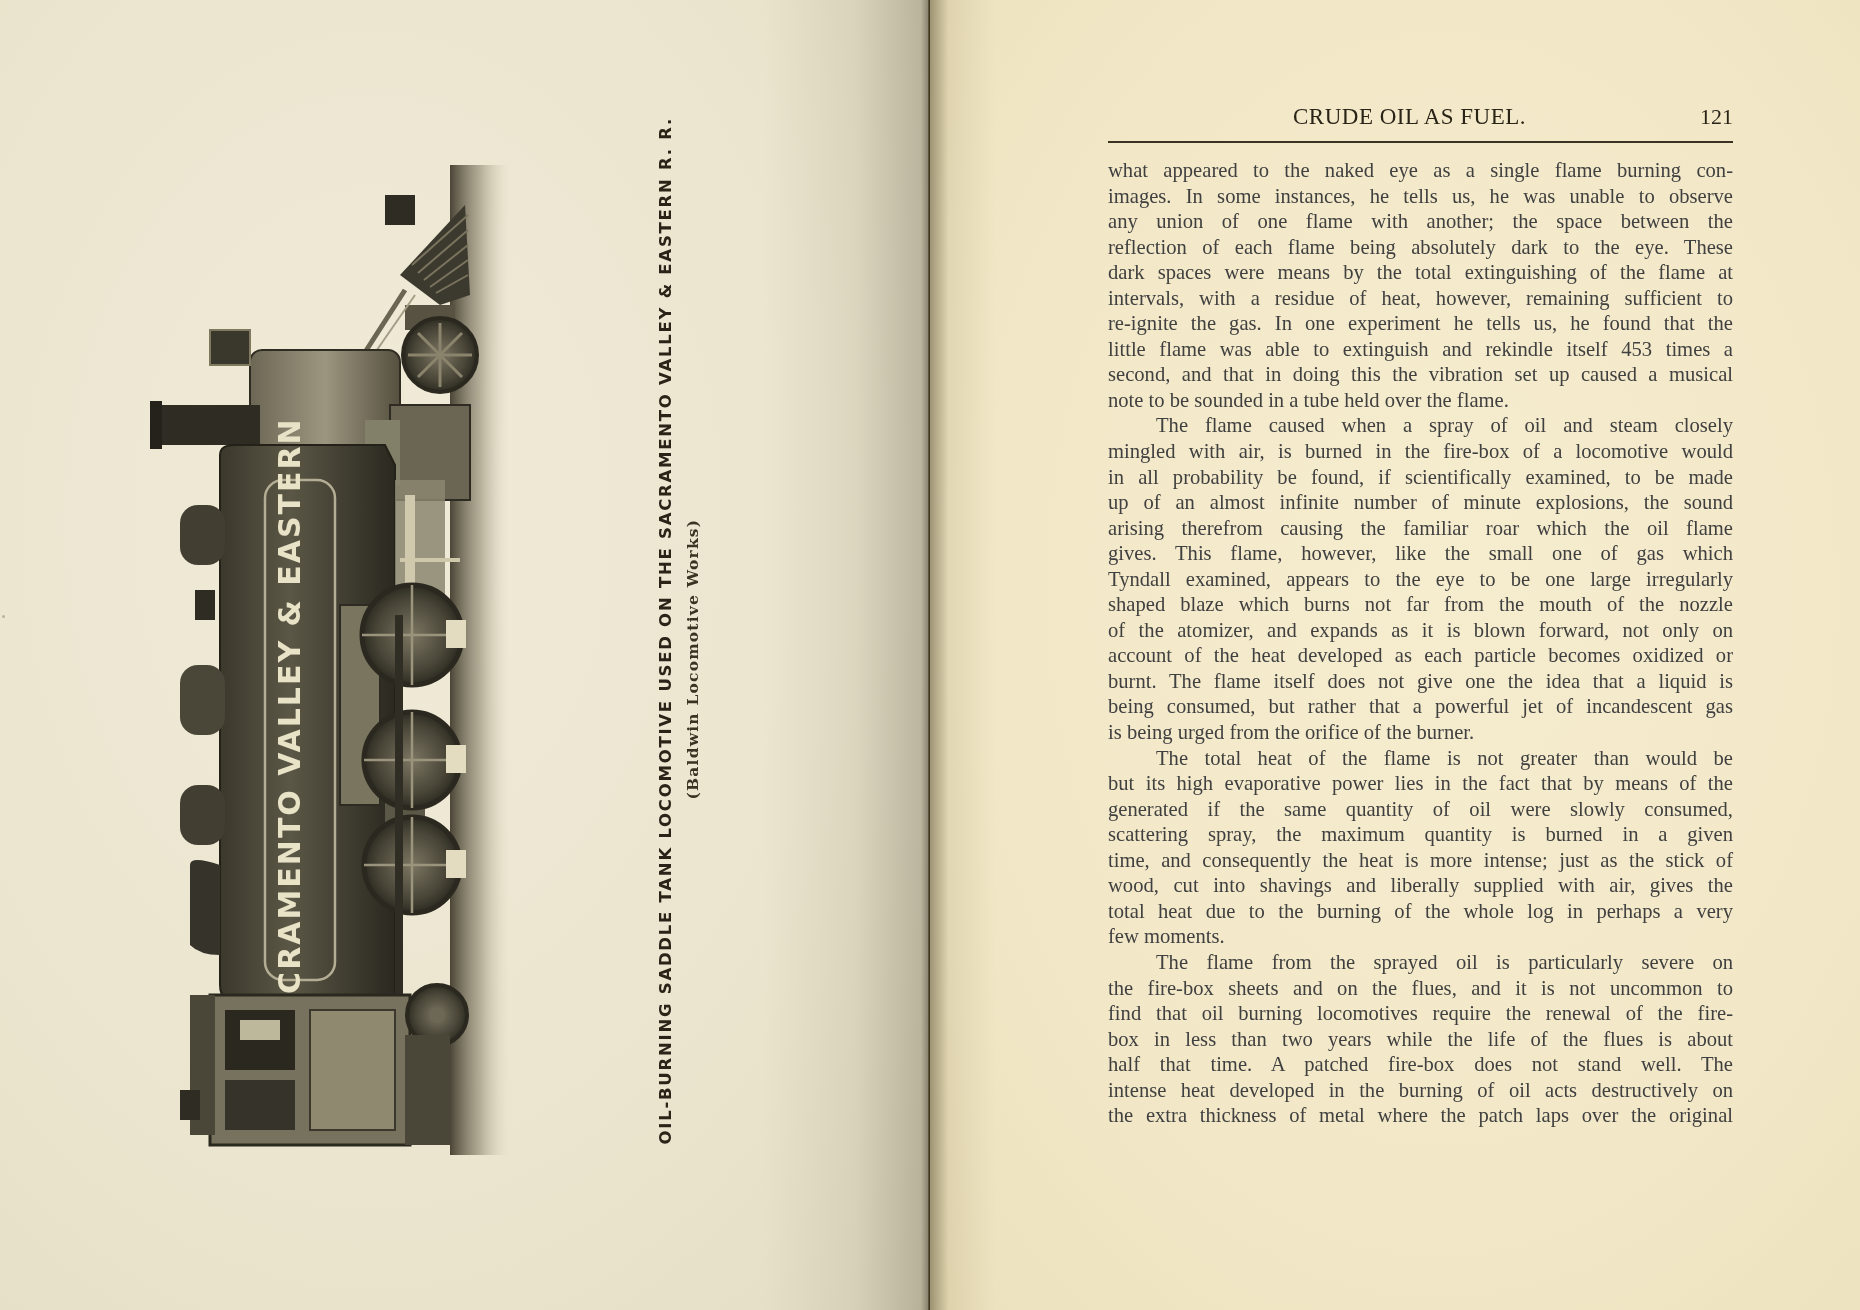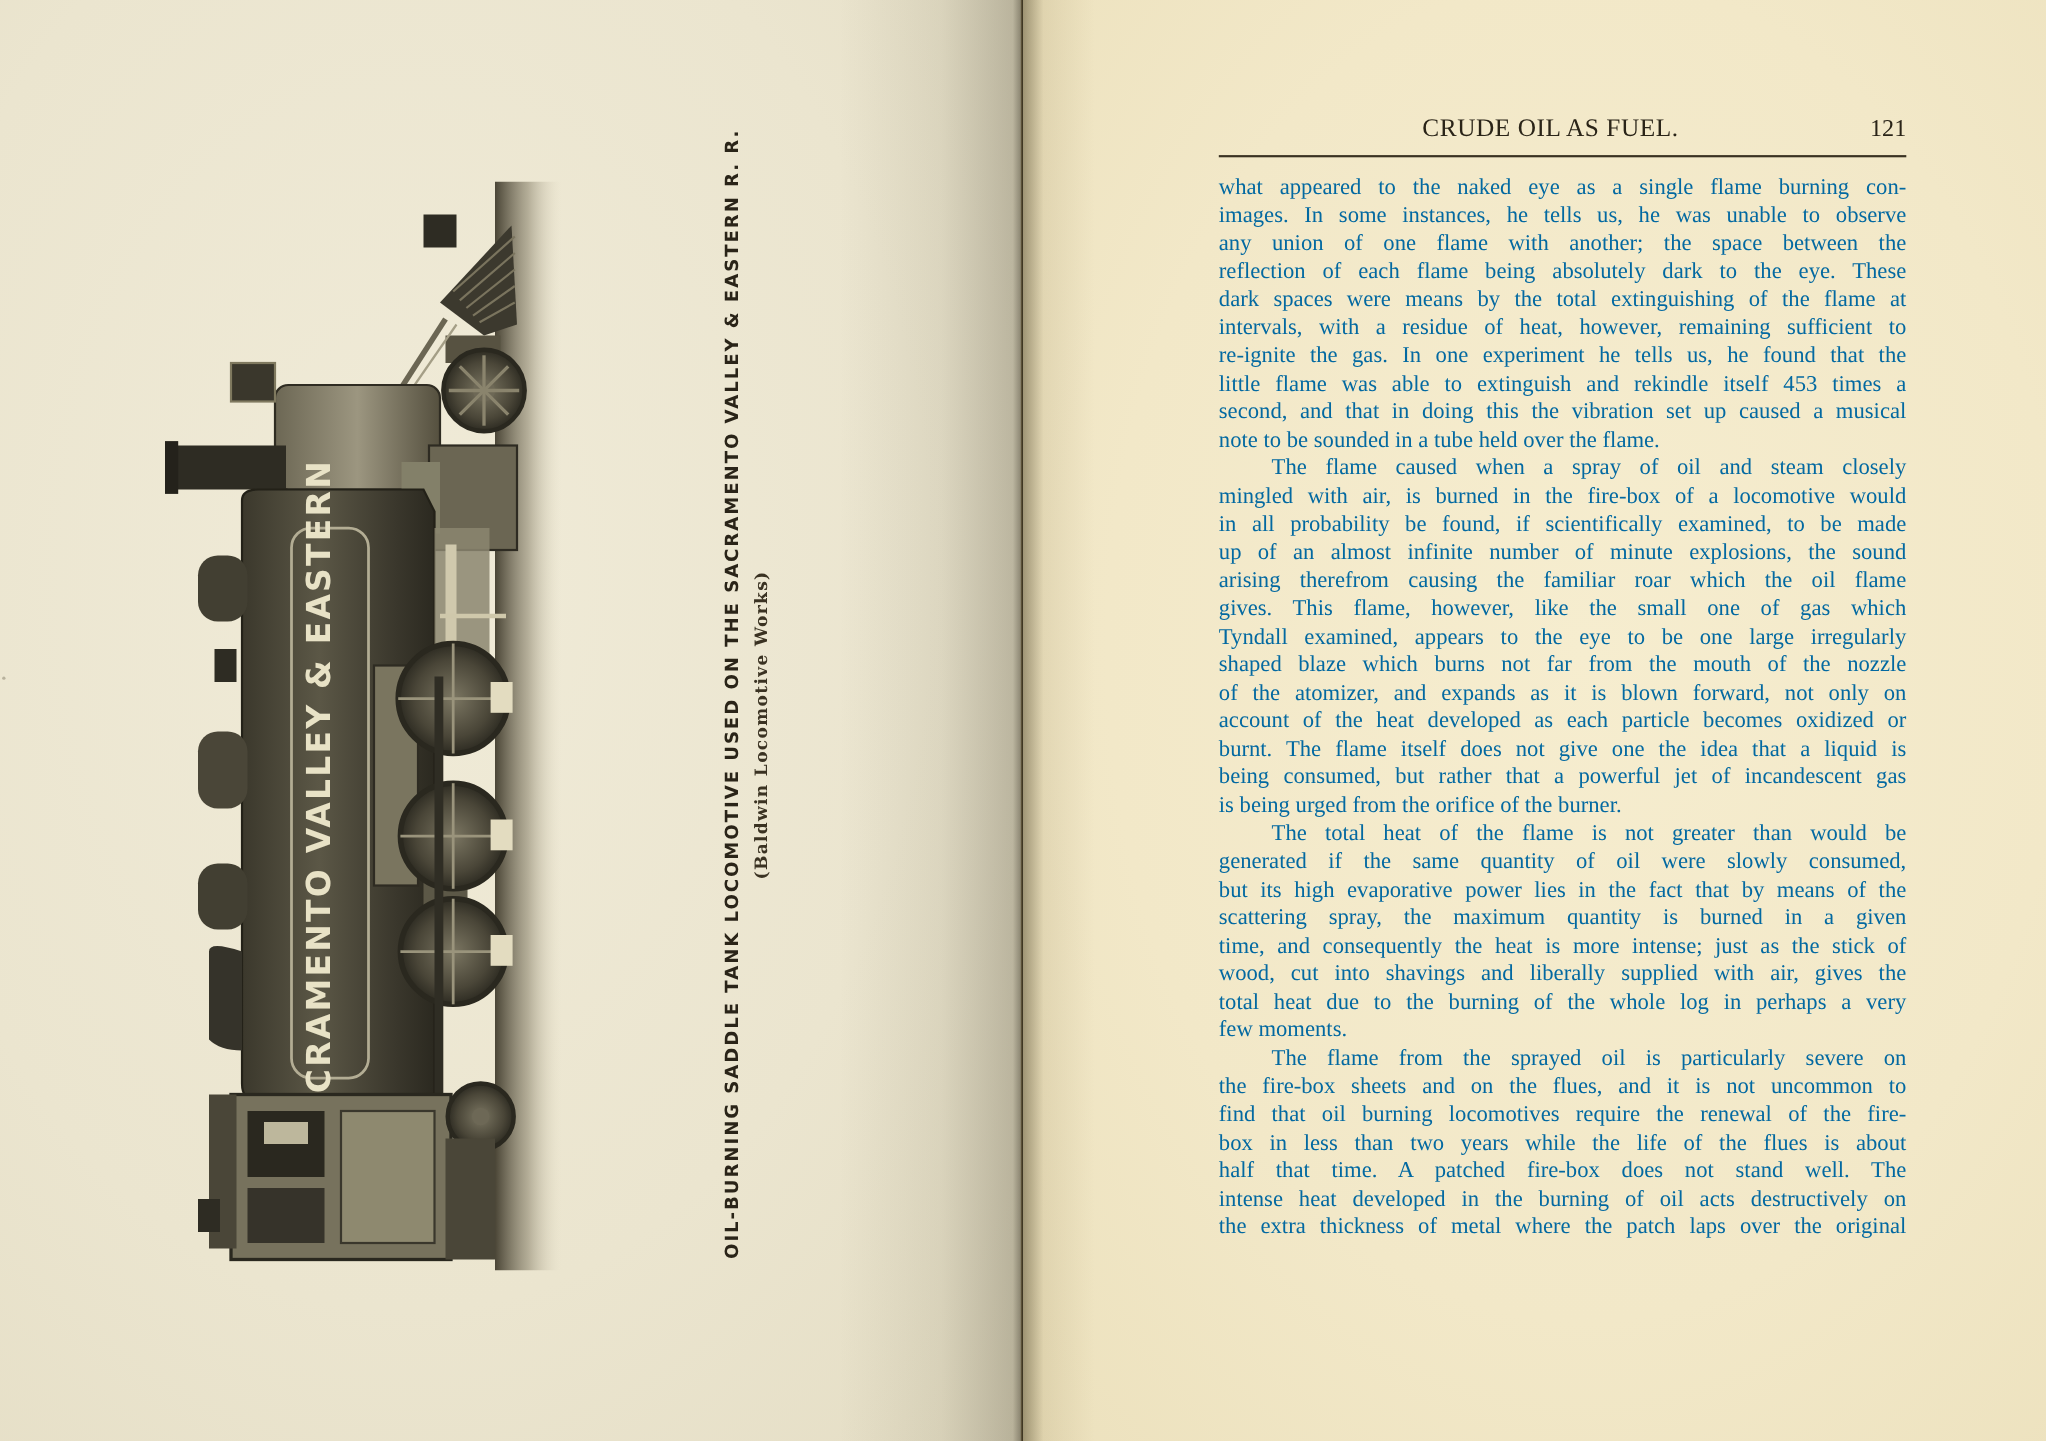--- a/index.html
+++ b/index.html
@@ -64,21 +64,21 @@
   }
   .page-number {
     position: absolute; right: 0; top: 0; font-size: 22px;
   }
   .head-rule {
     position: absolute; left: 1108px; top: 141px; width: 625px; height: 0;
     border-top: 2px solid #3a3222;
   }
   .body-text {
     position: absolute; left: 1108px; top: 158px; width: 625px;
-    color: #0369a1; font-size: 20.6px; line-height: 25.55px;
+    color: #404040; font-size: 20.6px; line-height: 25.55px;
     text-align: justify; hyphens: manual;
   }
   .body-text p { margin: 0; }
   .line { display: block; text-align: justify; text-align-last: justify; white-space: nowrap; height: 25.55px; overflow: visible; }
   .line.last { text-align-last: left; }
   .line.indent { padding-left: 48px; }
   .specks { position: absolute; width: 3px; height: 3px; border-radius: 50%; background: rgba(90,80,60,0.35); }
 </style>
 </head>
 <body>
@@ -236,22 +236,22 @@
         <span class="line">Tyndall examined, appears to the eye to be one large irregularly</span>
         <span class="line">shaped blaze which burns not far from the mouth of the nozzle</span>
         <span class="line">of the atomizer, and expands as it is blown forward, not only on</span>
         <span class="line">account of the heat developed as each particle becomes oxidized or</span>
         <span class="line">burnt.  The flame itself does not give one the idea that a liquid is</span>
         <span class="line">being consumed, but rather that a powerful jet of incandescent gas</span>
         <span class="line last">is being urged from the orifice of the burner.</span>
       </p>
       <p>
         <span class="line indent">The total heat of the flame is not greater than would be</span>
+        <span class="line">but its high evaporative power lies in the fact that by means of the</span>
         <span class="line">generated if the same quantity of oil were slowly consumed,</span>
-        <span class="line">but its high evaporative power lies in the fact that by means of the</span>
         <span class="line">scattering spray, the maximum quantity is burned in a given</span>
         <span class="line">time, and consequently the heat is more intense; just as the stick of</span>
         <span class="line">wood, cut into shavings and liberally supplied with air, gives the</span>
         <span class="line">total heat due to the burning of the whole log in perhaps a very</span>
         <span class="line last">few moments.</span>
       </p>
       <p>
         <span class="line indent">The flame from the sprayed oil is particularly severe on</span>
         <span class="line">the fire-box sheets and on the flues, and it is not uncommon to</span>
         <span class="line">find that oil burning locomotives require the renewal of the fire-</span>

